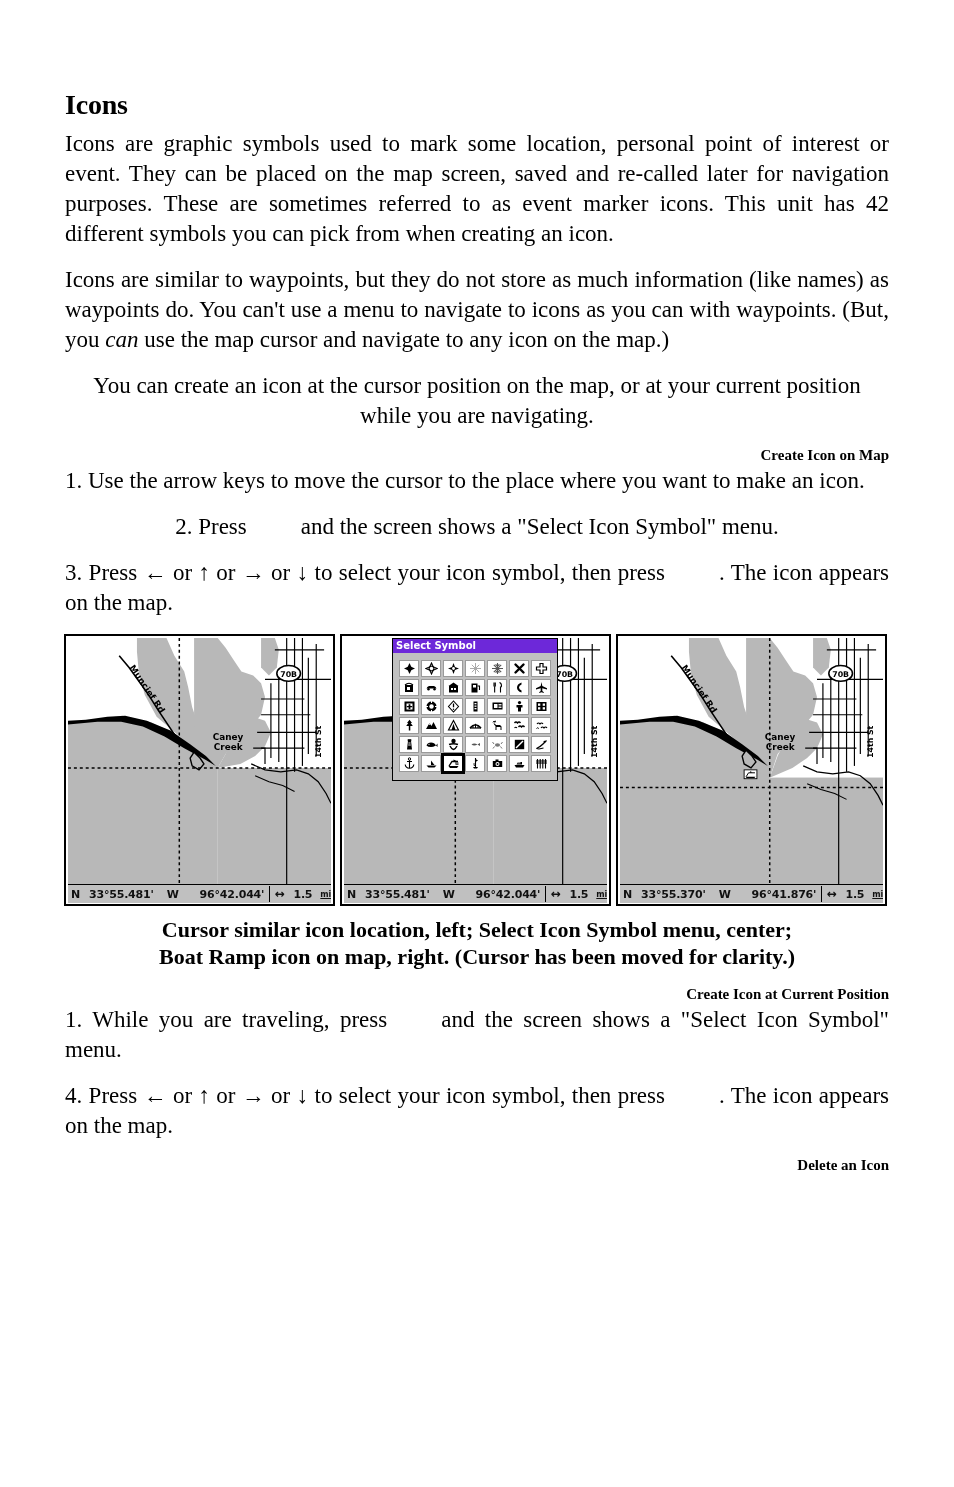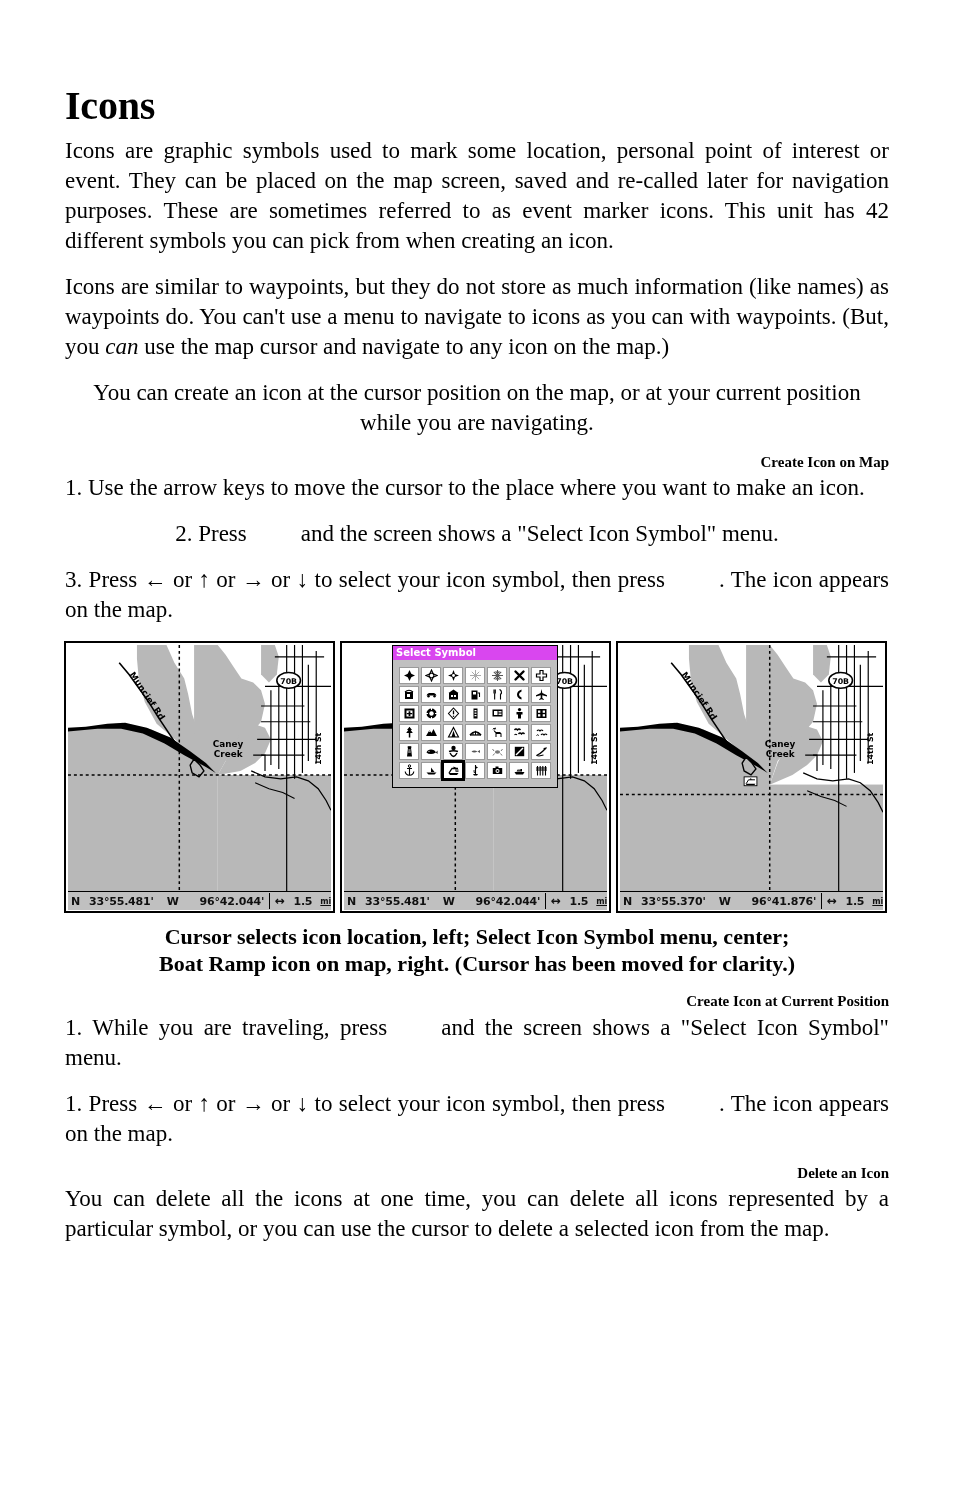--- a/index.html
+++ b/index.html
@@ -16,23 +16,23 @@
     overflow: hidden;
   }
   .page {
     position: absolute;
     left: 65px;
     top: 84px;
     width: 824px;
   }
 
   h1.page-title {
-    font-size: 40px;
+    font-size: 28px;
     font-weight: bold;
-    margin: 0 0 8px 0;
+    margin: 6px 0 8px 0;
     line-height: 1.1;
     letter-spacing: -0.2px;
   }
   h2.sub-head {
     font-size: 15px;
     font-weight: bold;
     margin: 16px 0 2px 0;
     line-height: 1.15;
     text-align: right;
   }
@@ -108,21 +108,21 @@
     position: absolute;
     left: 50px;
     top: 2px;
     width: 166px;
     background: #c0c0c0;
     border: 1px solid #000;
     box-sizing: border-box;
     z-index: 5;
   }
   .symbol-titlebar {
-    background: #d946ef;
+    background: #6d28d9;
     color: #ffffff;
     font-family: "DejaVu Sans", "Liberation Sans", sans-serif;
     font-size: 10px;
     font-weight: bold;
     padding: 1px 3px 2px 3px;
     letter-spacing: 0px;
   }
   .symbol-grid {
     display: grid;
     grid-template-columns: repeat(7, 1fr);
@@ -644,27 +644,26 @@
         <span class="sb-lon">96°41.876'</span>
         <span class="sb-divider"></span>
         <span class="sb-range-icon">↔</span>
         <span class="sb-range">1.5</span>
         <span class="sb-range-unit">mi</span>
       </div>
     </div>
   </div>
 
   <div class="figure-caption">
-    <div>Cursor selects icon location, left; Select Icon Symbol menu, center;</div>
+    <div>Cursor similar icon location, left; Select Icon Symbol menu, center;</div>
     <div>Boat Ramp icon on map, right. (Cursor has been moved for clarity.)</div>
   </div>
 
   <h2 class="sub-head">Create Icon at Current Position</h2>
 
   <p class="body-text step"><span>1. While you are traveling, press</span><span class="gap-key"></span><span>and the screen shows a "Select Icon Symbol" menu.</span></p>
 
-  <p class="body-text step"><span>1. Press ← or ↑ or → or ↓ to select your icon symbol, then press</span><span class="gap-key"></span><span>.</span> <span>The icon appears on the map.</span></p>
+  <p class="body-text step"><span>4. Press ← or ↑ or → or ↓ to select your icon symbol, then press</span><span class="gap-key"></span><span>.</span> <span>The icon appears on the map.</span></p>
 
   <h2 class="sub-head">Delete an Icon</h2>
 
-  <p class="body-text">You can delete all the icons at one time, you can delete all icons represented by a particular symbol, or you can use the cursor to delete a selected icon from the map.</p>
 
 </div>
 
 </body></html>

